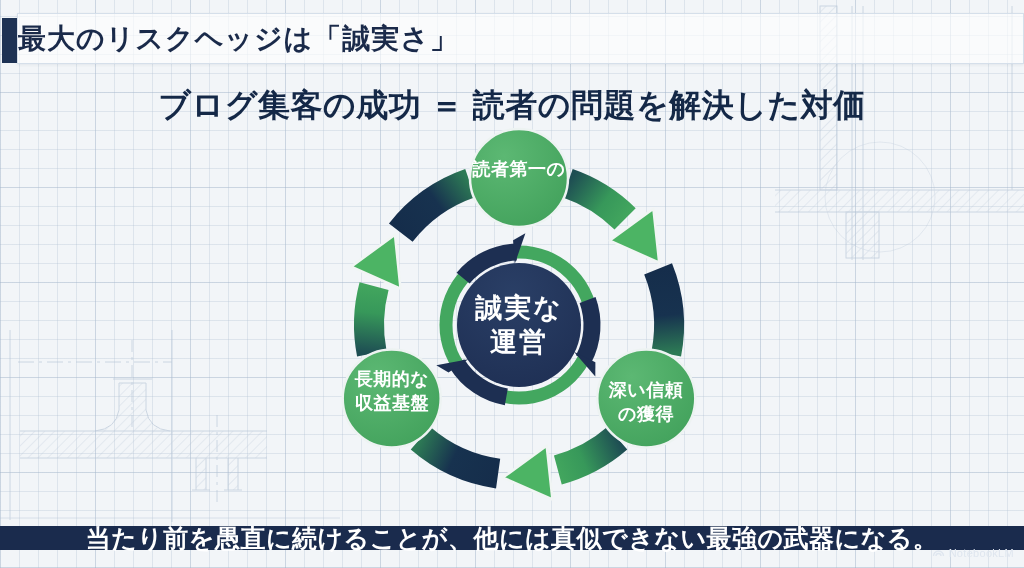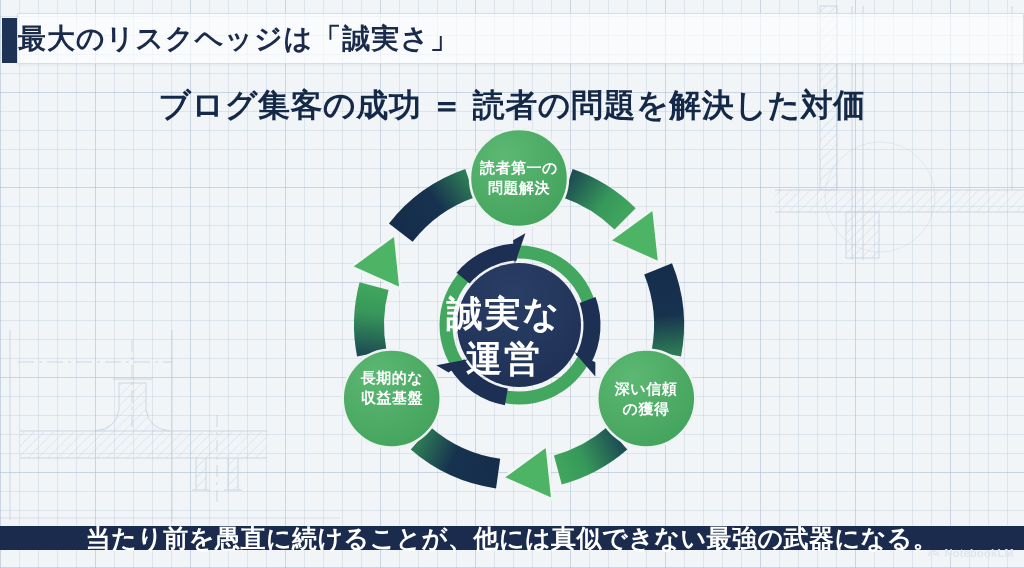--- a/index.html
+++ b/index.html
@@ -42,41 +42,41 @@
     font-size: 32px; font-weight: bold; color: #142847; letter-spacing: 0.5px;
   }
 
   
   .diagram { position: absolute; left: 309px; top: 115px; width: 420px; height: 420px; }
   .diagram svg { position: absolute; inset: 0; }
   .node-label, .center-label {
     position: absolute; text-align: center; color: #ffffff; font-weight: bold;
     pointer-events: none;
   }
-  .node-label { width: 130px; font-size: 15px; line-height: 1.32; letter-spacing: 0.5px; }
+  .node-label { width: 130px; font-size: 18px; line-height: 1.32; letter-spacing: 0.5px; }
   .node-label span, .center-label span { display: block; }
   .label-top          { left: 454px; top: 158px; }
   .label-bottom-right { left: 581px; top: 379px; }
   .label-bottom-left  { left: 327px; top: 368px; }
-  .center-label { left: 434px; top: 291px; width: 140px; font-size: 36px; line-height: 1.26; letter-spacing: 2px; }
+  .center-label { left: 449px; top: 291px; width: 140px; font-size: 27px; line-height: 1.26; letter-spacing: 2px; }
 
   
   .footer-bar {
     position: absolute; left: 0; top: 526px; width: 1024px; height: 24px;
     background: #1a2b4d;
     display: flex; align-items: center; justify-content: center;
   }
   .footer-text {
     color: #ffffff; font-size: 25px; font-weight: bold; letter-spacing: 0.5px;
     white-space: nowrap;
   }
   .watermark {
     position: absolute; right: 10px; top: 545px; height: 16px;
     display: flex; align-items: center; gap: 4px;
-    color: #dfe6ef; font-size: 11px; font-weight: bold; letter-spacing: 0.3px;
+    color: #dfe6ef; font-size: 11px; font-weight: normal; letter-spacing: 0.3px;
   }
   .watermark svg { display: block; }
 </style>
 </head>
 <body>
 
 <div class="slide">
 
   <svg class="blueprint" width="1024" height="568" viewBox="0 0 1024 568">
     <defs>
@@ -166,21 +166,20 @@
       <circle cx="210" cy="63" r="49" fill="url(#gNode)" stroke="#edf3f2" stroke-width="2.5"></circle>
       <circle cx="337.3" cy="283.5" r="49" fill="url(#gNode)" stroke="#edf3f2" stroke-width="2.5"></circle>
       <circle cx="82.7" cy="283.5" r="49" fill="url(#gNode)" stroke="#edf3f2" stroke-width="2.5"></circle>
 
       <circle cx="210" cy="210" r="62" fill="url(#gCenter)"></circle>
     </svg>
   </div>
 
   <div class="node-label label-top">
     <span>読者第一の</span>
-    <span>問題解決</span>
   </div>
   <div class="node-label label-bottom-right">
     <span>深い信頼</span>
     <span>の獲得</span>
   </div>
   <div class="node-label label-bottom-left">
     <span>長期的な</span>
     <span>収益基盤</span>
   </div>
   <div class="center-label">

